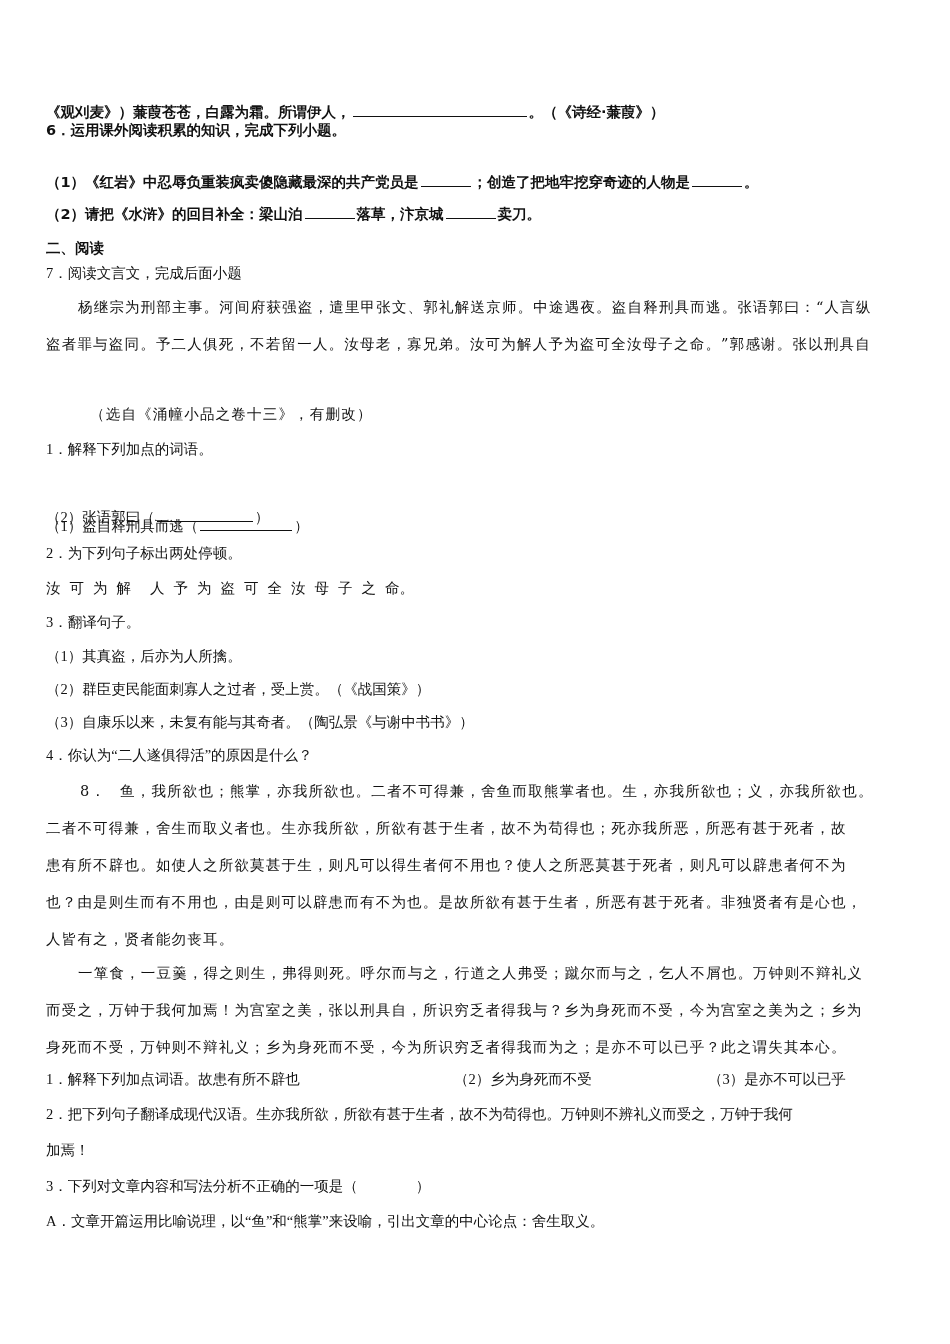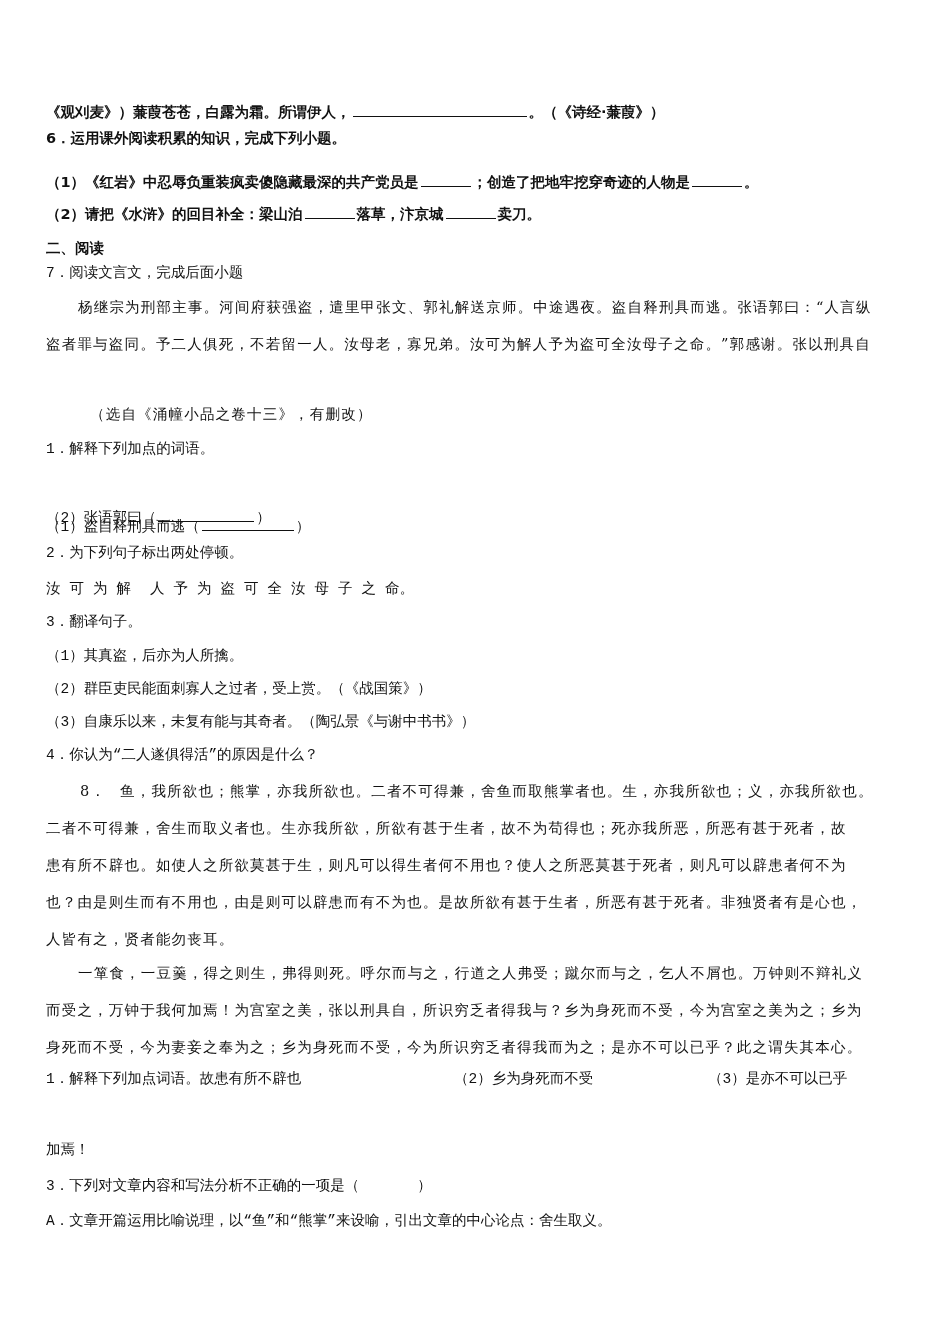--- a/index.html
+++ b/index.html
@@ -7,21 +7,21 @@
       width: 950px; height: 1344px; position: relative; overflow: hidden;
       font-family: "DejaVu Serif", "Liberation Serif", serif;
       color: #111111;
     }
     .page { position: absolute; left: 0; top: 0; width: 950px; height: 1280px; }
     .line {
       position: absolute; left: 46px; width: 862px;
       font-size: 15px; line-height: 20px; white-space: nowrap;
     }
     .bold { font-weight: bold; font-family: "DejaVu Sans", "Liberation Sans", sans-serif; font-size: 14.5px; }
-    .sans { font-family: Liberation Mono, monospace; font-size: 14.5px; }
+    .sans { font-family: Liberation Serif, serif; font-size: 14.5px; }
     .classic { font-family: "DejaVu Serif", "Liberation Serif", serif; font-size: 14.5px; letter-spacing: 1.2px; }
     .indent { padding-left: 32px; }
     .blank {
       display: inline-block; border-bottom: 1px solid #111; height: 14px;
       vertical-align: baseline; margin: 0 2px;
     }
     .w-long { width: 174px; }
     .w-short { width: 50px; }
     .w-mid { width: 92px; }
     .w-mid2 { width: 96px; }
@@ -31,21 +31,21 @@
   </style>
 </head>
 <body>
 
 <div class="page">
 
   <div class="line bold" style="top:102px;">
     <span>《观刈麦》）蒹葭苍苍，白露为霜。所谓伊人，</span><span class="blank w-long"></span><span>。（《诗经·蒹葭》）</span>
   </div>
 
-  <div class="line bold" style="top:128px;">6．运用课外阅读积累的知识，完成下列小题。</div>
+  <div class="line bold" style="top:120px;">6．运用课外阅读积累的知识，完成下列小题。</div>
   <div class="line bold" style="top:172px;">
     <span>（1）《红岩》中忍辱负重装疯卖傻隐藏最深的共产党员是</span><span class="blank w-short"></span><span>；创造了把地牢挖穿奇迹的人物是</span><span class="blank w-short"></span><span>。</span>
   </div>
   <div class="line bold" style="top:204px;">
     <span>（2）请把《水浒》的回目补全：梁山泊</span><span class="blank w-short"></span><span>落草，汴京城</span><span class="blank w-short"></span><span>卖刀。</span>
   </div>
 
   <div class="line bold" style="top:238px;">二、阅读</div>
 
   <div class="line sans" style="top:263px;">7．阅读文言文，完成后面小题</div>
@@ -75,27 +75,28 @@
   <div class="line classic" style="top:781px;">
     <span style="display:inline-block;width:34px;"></span><span style="display:inline-block;width:40px;">8．</span><span>鱼，我所欲也；熊掌，亦我所欲也。二者不可得兼，舍鱼而取熊掌者也。生，亦我所欲也；义，亦我所欲也。</span>
   </div>
   <div class="line classic" style="top:818px;">二者不可得兼，舍生而取义者也。生亦我所欲，所欲有甚于生者，故不为苟得也；死亦我所恶，所恶有甚于死者，故</div>
   <div class="line classic" style="top:892px;">也？由是则生而有不用也，由是则可以辟患而有不为也。是故所欲有甚于生者，所恶有甚于死者。非独贤者有是心也，</div>
   <div class="line classic" style="top:855px;">患有所不辟也。如使人之所欲莫甚于生，则凡可以得生者何不用也？使人之所恶莫甚于死者，则凡可以辟患者何不为</div>
   <div class="line classic" style="top:929px;">人皆有之，贤者能勿丧耳。</div>
 
   <div class="line classic indent" style="top:963px;">一箪食，一豆羹，得之则生，弗得则死。呼尔而与之，行道之人弗受；蹴尔而与之，乞人不屑也。万钟则不辩礼义</div>
   <div class="line classic" style="top:1000px;">而受之，万钟于我何加焉！为宫室之美，张以刑具自，所识穷乏者得我与？乡为身死而不受，今为宫室之美为之；乡为</div>
-  <div class="line classic" style="top:1037px;">身死而不受，今为妻妾之奉为之；乡为身死而不受，今为所识穷乏者得我而为之；是亦不可以已乎？此之谓失其本心。</div>
+  <div class="line classic" style="top:1037px;">身死而不受，万钟则不辩礼义；乡为身死而不受，今为所识穷乏者得我而为之；是亦不可以已乎？此之谓失其本心。</div>
 
   <div class="line sans" style="top:1069px;">
     <span class="tab-col" style="left:0;">1．解释下列加点词语。故患有所不辟也</span>
     <span class="tab-col" style="left:408px;">（2）乡为身死而不受</span>
     <span class="tab-col" style="left:662px;">（3）是亦不可以已乎</span>
   </div>
+  <div class="line sans" style="top:1104px;">2．把下列句子翻译成现代汉语。生亦我所欲，所欲有甚于生者，故不为苟得也。万钟则不辨礼义而受之，万钟于我何</div>
   <div class="line sans" style="top:1140px;">加焉！</div>
 
   <div class="line sans" style="top:1176px;">
     <span>3．下列对文章内容和写法分析不正确的一项是（</span><span class="paren-gap"></span><span>）</span>
   </div>
   <div class="line sans" style="top:1211px;">A．文章开篇运用比喻说理，以“鱼”和“熊掌”来设喻，引出文章的中心论点：舍生取义。</div>
 
 </div>
 
 </body></html>

